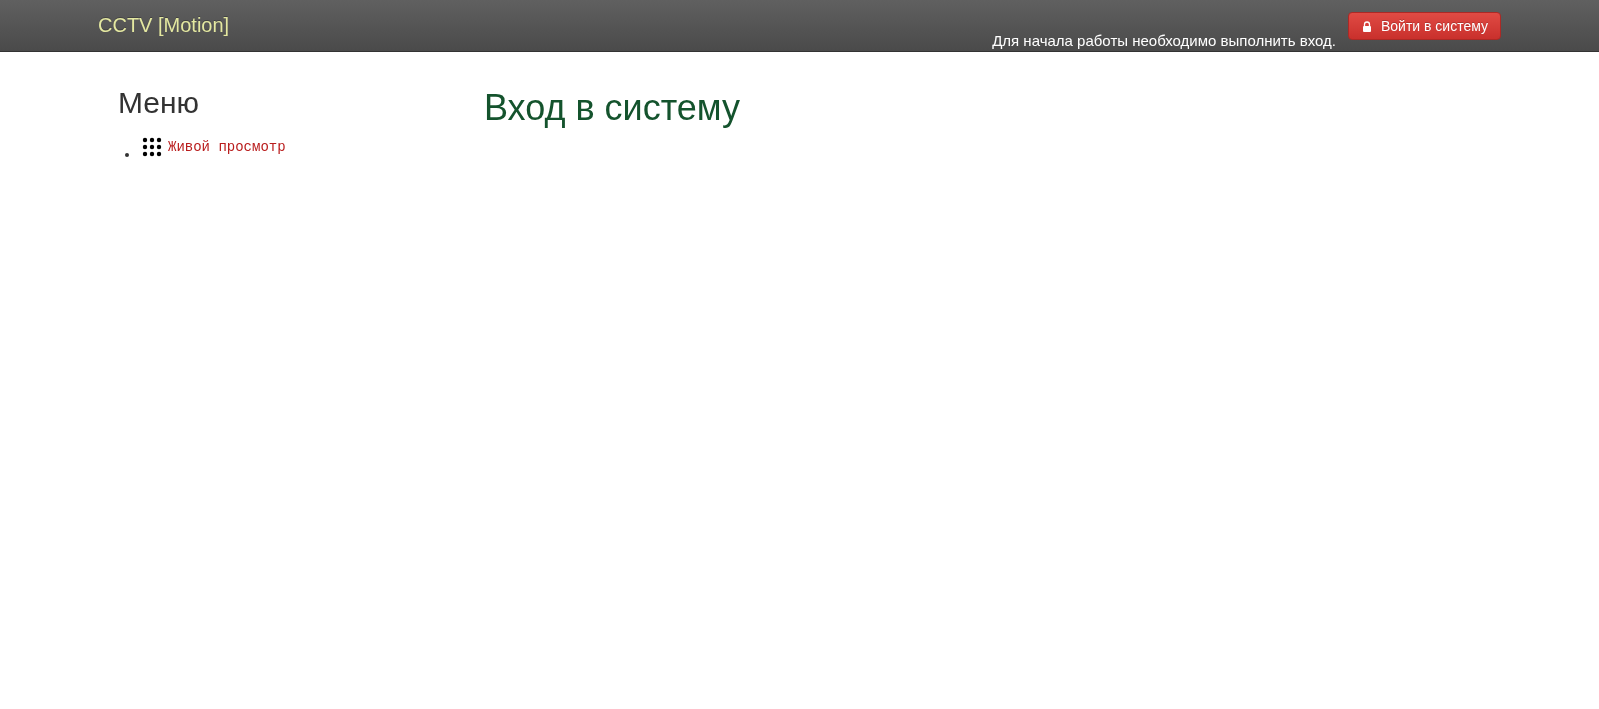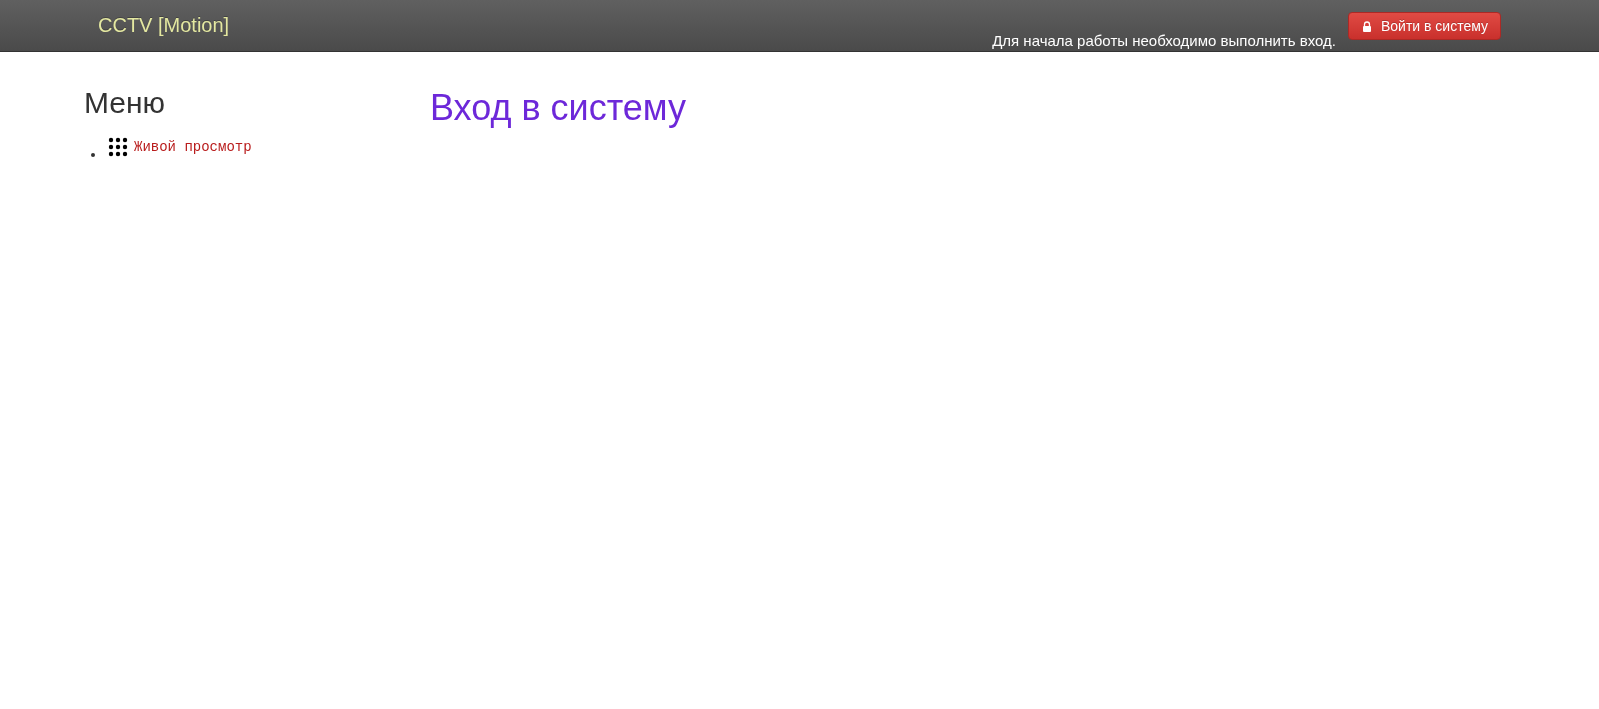--- a/index.html
+++ b/index.html
@@ -57,22 +57,22 @@
       gap: 8px;
       text-shadow: 0 -1px 0 rgba(0,0,0,0.2);
     }
     .lock-icon {
       display: inline-block;
       width: 12px;
       height: 12px;
     }
     .container {
       display: flex;
-      padding: 20px 84px;
-      gap: 36px;
+      padding: 20px 118px;
+      gap: 56px;
     }
     .sidebar {
       width: 310px;
       flex-shrink: 0;
     }
     .sidebar h2 {
       font-size: 30px;
       font-weight: 500;
       color: #333;
       margin-bottom: 10px;
@@ -97,21 +97,21 @@
       text-decoration: none;
       font-size: 14px;
       font-family: Liberation Mono, monospace;
     }
     .main {
       flex: 1;
     }
     .main h1 {
       font-size: 36px;
       font-weight: 500;
-      color: #6d28d9;
+      color: #14532d;
       margin-top: 10px;
       margin-bottom: 8px;
     }
     .form-group {
       margin-bottom: 0;
     }
     .form-label {
       display: block;
       font-size: 15px;
       color: #333;

